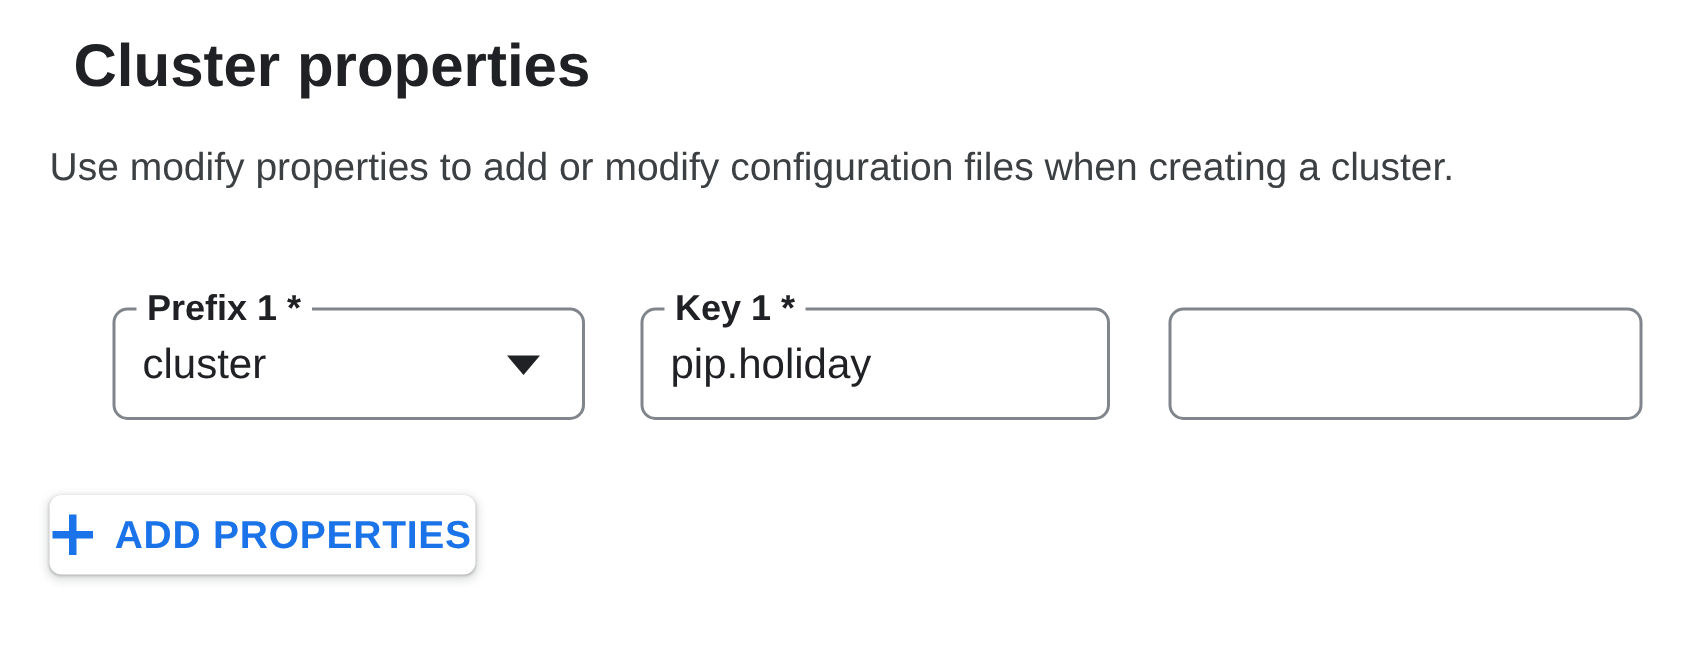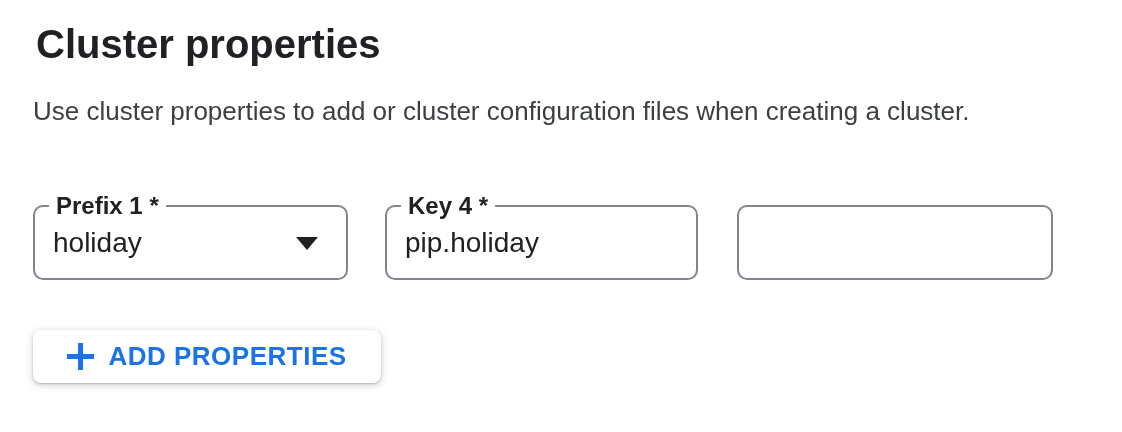--- a/index.html
+++ b/index.html
@@ -6,21 +6,21 @@
   .screen {
     position: relative;
     width: 1122px;
     height: 432px;
     background: #ffffff;
     font-family: "Liberation Sans", sans-serif;
     overflow: hidden;
   }
   .page-title {
     position: absolute;
-    left: 36px;
+    left: 49px;
     top: 20px;
     margin: 0;
     font-size: 40px;
     line-height: 48px;
     font-weight: 700;
     color: #202124;
   }
   .page-subtitle {
     position: absolute;
     left: 33px;
@@ -36,20 +36,21 @@
     position: absolute;
     top: 205px;
     height: 75px;
     box-sizing: border-box;
     border: 2px solid #80868b;
     border-radius: 10px;
     background: #ffffff;
     display: flex;
     align-items: center;
     padding: 0 14px 0 18px;
+    margin-left: 42px;
   }
   .field-prefix { left: 33px;  width: 315px; }
   .field-key    { left: 385px; width: 313px; }
   .field-value1 { left: 737px; width: 316px; }
   .field-label {
     position: absolute;
     top: -15px;
     left: 14px;
     background: #ffffff;
     padding: 0 7px;
@@ -77,21 +78,21 @@
     width: 0;
     height: 0;
     border-left: 11px solid transparent;
     border-right: 11px solid transparent;
     border-top: 13px solid #202124;
   }
   .add-btn {
     position: absolute;
     left: 33px;
     top: 330px;
-    width: 348px;
+    width: 284px;
     height: 53px;
     box-sizing: border-box;
     background: #ffffff;
     border: none;
     border-radius: 8px;
     box-shadow: 0 1px 2px rgba(60,64,67,0.30), 0 2px 6px 2px rgba(60,64,67,0.15);
     display: flex;
     align-items: center;
     justify-content: center;
     gap: 14px;
@@ -119,30 +120,30 @@
   .plus-icon::before { left: 0; top: 11px; width: 27px; height: 5px; }
   .plus-icon::after  { left: 11px; top: 0; width: 5px; height: 27px; }
 </style>
 </head>
 <body>
 
 <div class="screen">
 
   <h1 class="page-title">Cluster properties</h1>
 
-  <p class="page-subtitle">Use cluster properties to add or cluster configuration files when creating a cluster.</p>
+  <p class="page-subtitle">Use modify properties to add or modify configuration files when creating a cluster.</p>
 
   <div class="field field-prefix">
     <span class="field-label">Prefix 1 *</span>
-    <span class="field-text">holiday</span>
+    <span class="field-text">cluster</span>
     <span class="dropdown-arrow"></span>
   </div>
 
   <div class="field field-key">
-    <span class="field-label">Key 4 *</span>
+    <span class="field-label">Key 1 *</span>
     <span class="field-text">pip.holiday</span>
   </div>
 
   <div class="field field-value1">
   </div>
 
   <button class="add-btn">
     <span class="plus-icon"></span>
     <span>ADD PROPERTIES</span>
   </button>

